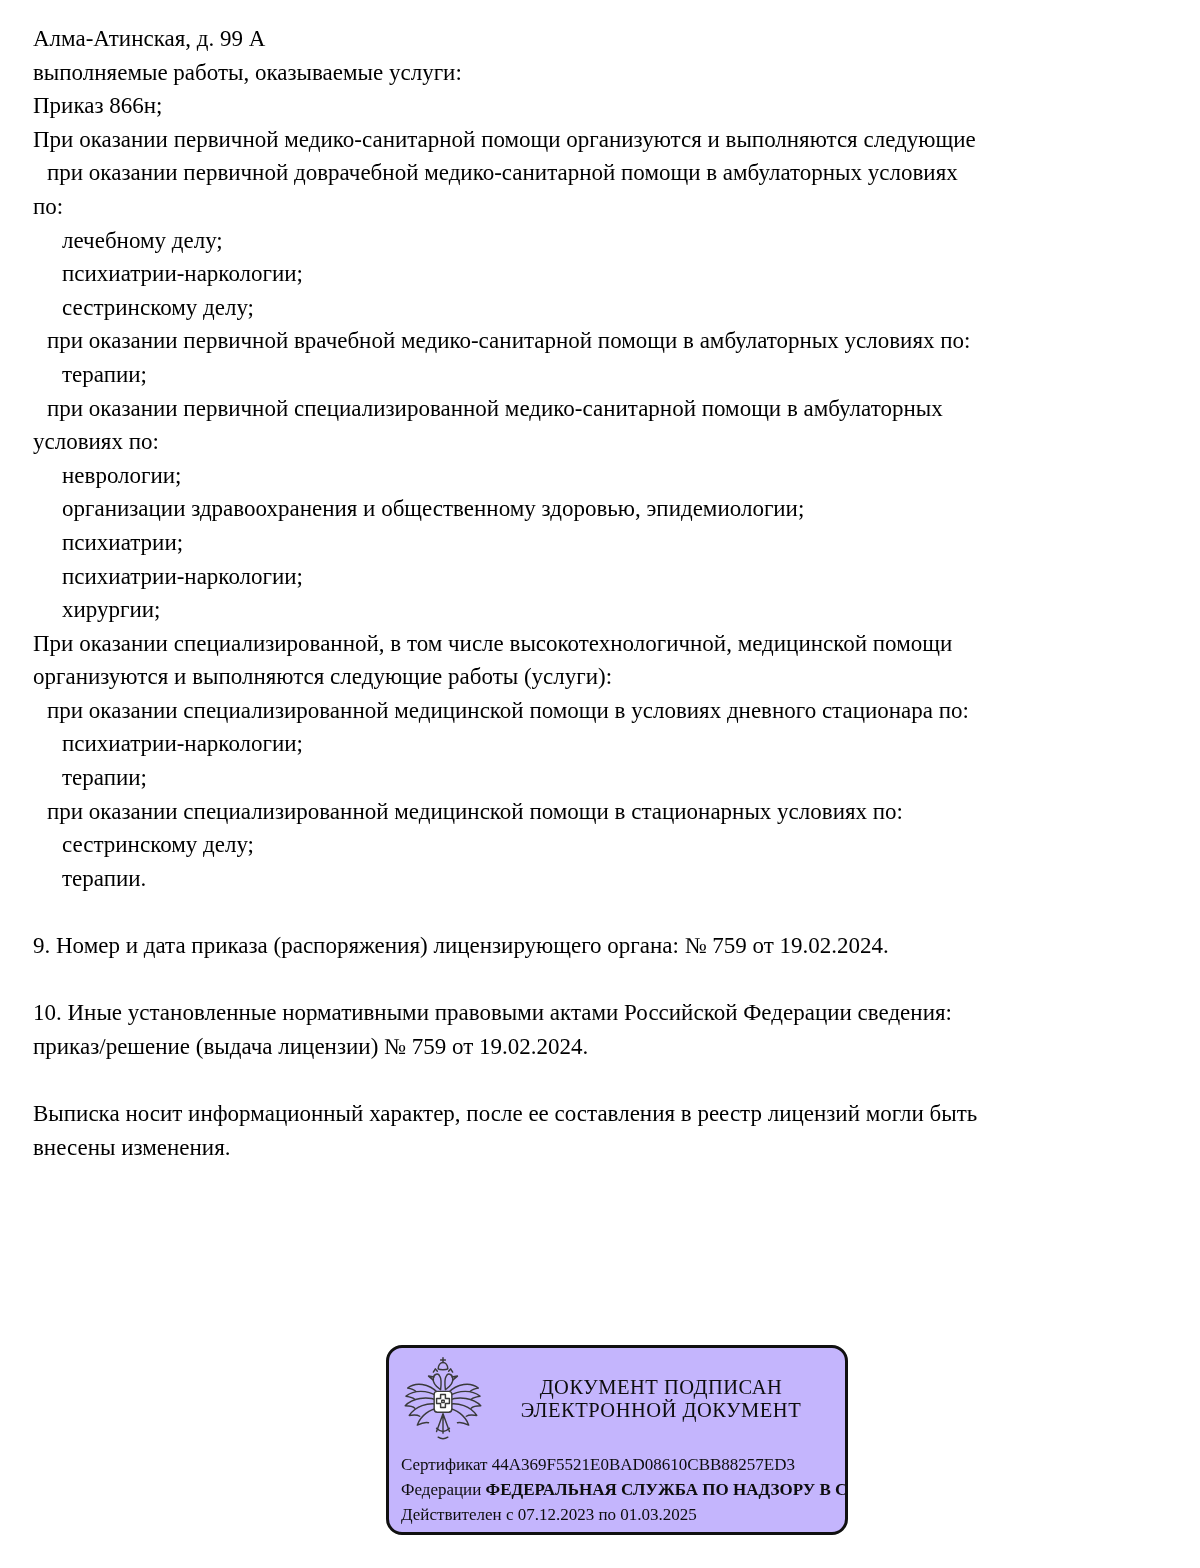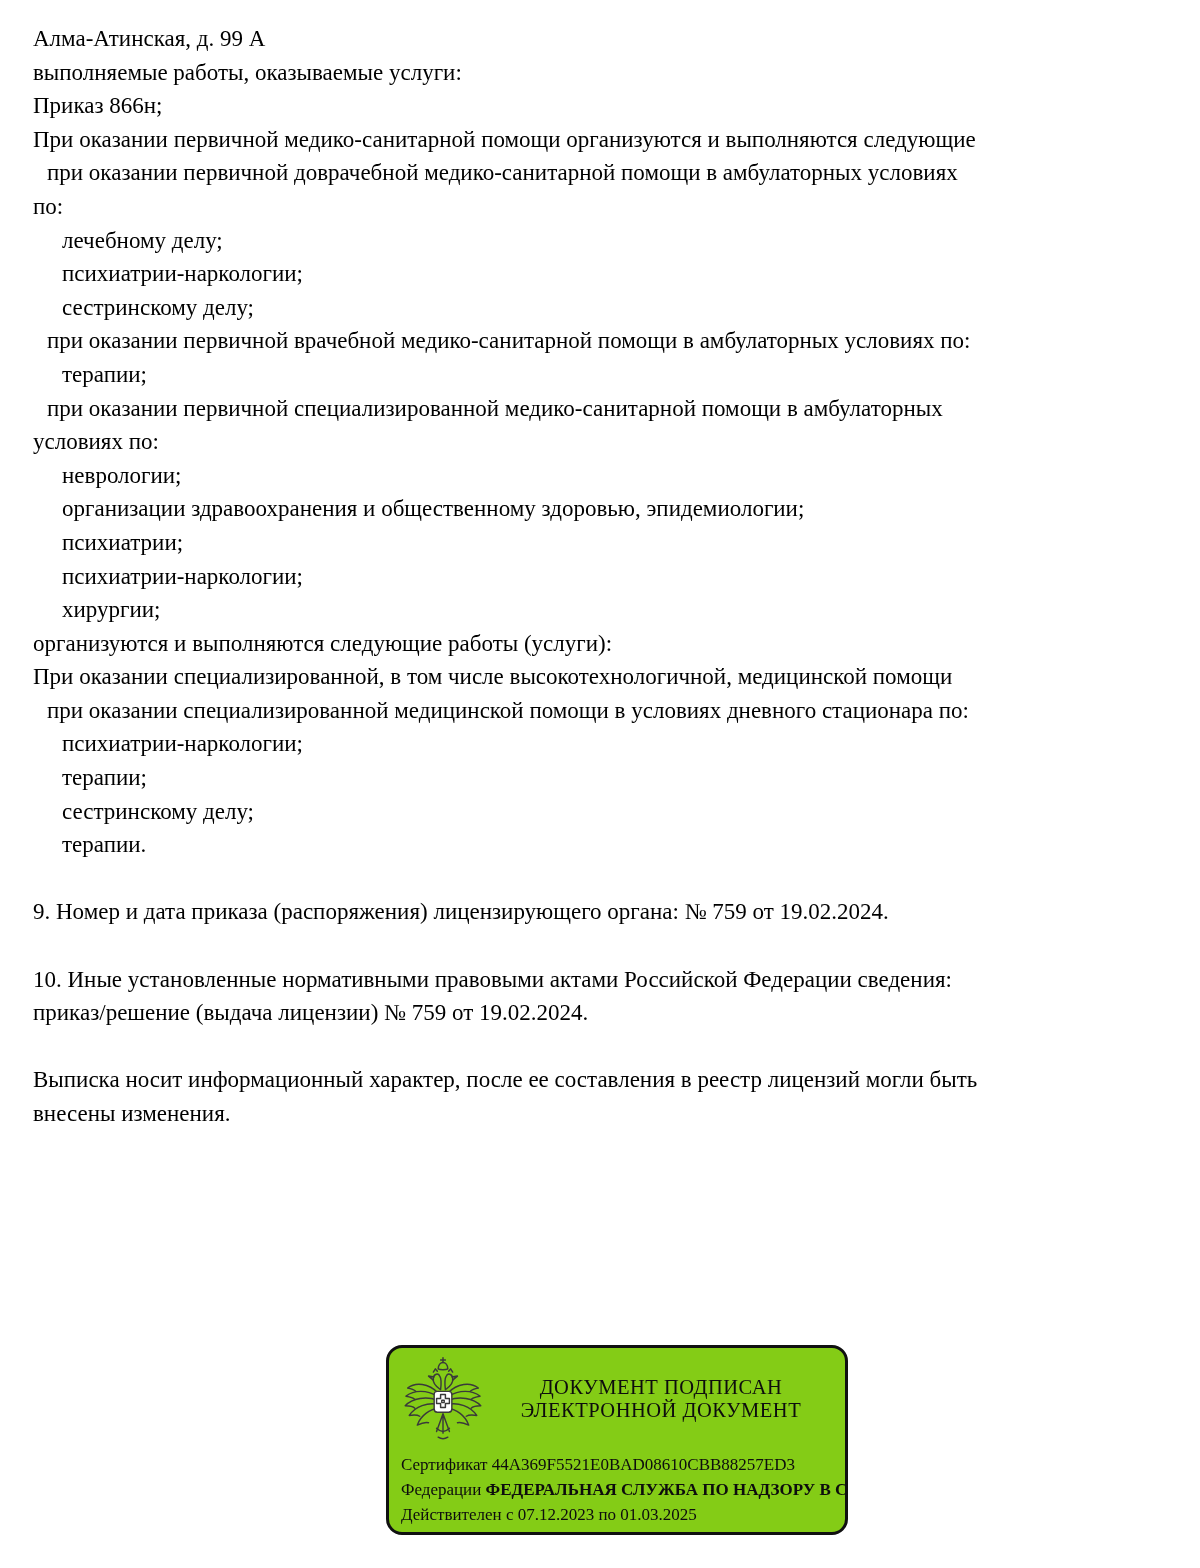--- a/index.html
+++ b/index.html
@@ -34,21 +34,21 @@
   
   .stamp {
     position: absolute;
     left: 386px;
     top: 1345px;
     width: 462px;
     height: 190px;
     box-sizing: border-box;
     border: 3.5px solid #101010;
     border-radius: 16px;
-    background: #84cc16;
+    background: #c4b5fd;
     overflow: hidden;
   }
   .stamp-top {
     display: flex;
     align-items: flex-start;
     padding: 8px 8px 0 12px;
     height: 96px;
     box-sizing: border-box;
   }
   .eagle {
@@ -92,25 +92,26 @@
       <div class="doc-line indent-2">сестринскому делу;</div>
       <div class="doc-line indent-1">при оказании первичной врачебной медико-санитарной помощи в амбулаторных условиях по:</div>
       <div class="doc-line indent-2">терапии;</div>
       <div class="doc-line indent-1">при оказании первичной специализированной медико-санитарной помощи в амбулаторных</div>
       <div class="doc-line indent-0">условиях по:</div>
       <div class="doc-line indent-2">неврологии;</div>
       <div class="doc-line indent-2">организации здравоохранения и общественному здоровью, эпидемиологии;</div>
       <div class="doc-line indent-2">психиатрии;</div>
       <div class="doc-line indent-2">психиатрии-наркологии;</div>
       <div class="doc-line indent-2">хирургии;</div>
+      <div class="doc-line indent-0">При оказании специализированной, в том числе высокотехнологичной, медицинской помощи</div>
       <div class="doc-line indent-0">организуются и выполняются следующие работы (услуги):</div>
-      <div class="doc-line indent-0">При оказании специализированной, в том числе высокотехнологичной, медицинской помощи</div>
       <div class="doc-line indent-1">при оказании специализированной медицинской помощи в условиях дневного стационара по:</div>
       <div class="doc-line indent-2">психиатрии-наркологии;</div>
       <div class="doc-line indent-2">терапии;</div>
+      <div class="doc-line indent-1">при оказании специализированной медицинской помощи в стационарных условиях по:</div>
       <div class="doc-line indent-2">сестринскому делу;</div>
       <div class="doc-line indent-2">терапии.</div>
       <div class="doc-line indent-0">&nbsp;</div>
       <div class="doc-line indent-0">9. Номер и дата приказа (распоряжения) лицензирующего органа: № 759 от 19.02.2024.</div>
       <div class="doc-line indent-0">&nbsp;</div>
       <div class="doc-line indent-0">10. Иные установленные нормативными правовыми актами Российской Федерации сведения:</div>
       <div class="doc-line indent-0">приказ/решение (выдача лицензии) № 759 от 19.02.2024.</div>
       <div class="doc-line indent-0">&nbsp;</div>
       <div class="doc-line indent-0">Выписка носит информационный характер, после ее составления в реестр лицензий могли быть</div>
       <div class="doc-line indent-0">внесены изменения.</div>

